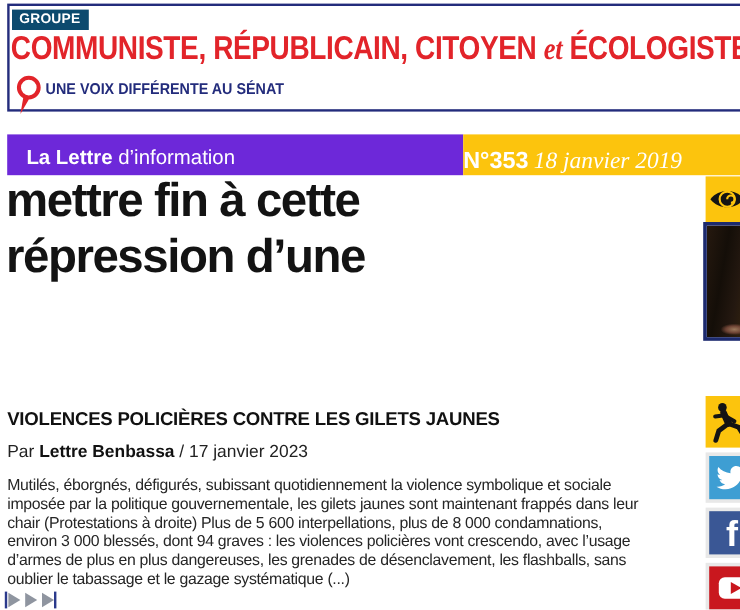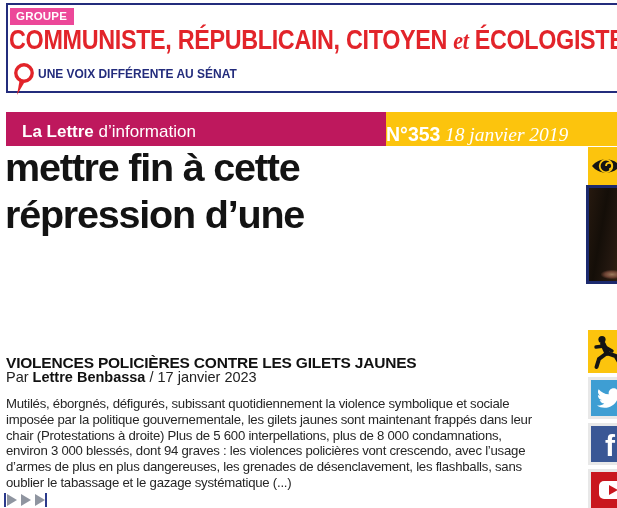--- a/index.html
+++ b/index.html
@@ -9,21 +9,21 @@
     font-family:"Liberation Sans", sans-serif;
   }
 
   
   .frame{
     position:absolute;left:6px;top:3px;width:640px;height:86px;
     border:2px solid #232c7c;background:#fff;
   }
   .badge{
     position:absolute;left:2px;top:3px;
-    background:#ec4899;color:#fff;
+    background:#0c4a6e;color:#fff;
     font-size:11.5px;font-weight:bold;letter-spacing:.2px;
     padding:2px 7px 3px 6px;
   }
   .main-title{
     position:absolute;left:1px;top:19px;
     color:#e2242a;font-weight:bold;font-size:27.5px;
     letter-spacing:-0.4px;white-space:nowrap;
     transform:scaleX(0.85);transform-origin:left top;
   }
   .main-title .et{
@@ -34,41 +34,41 @@
   .tagline{
     position:absolute;left:30px;top:61px;
     color:#232c7c;font-weight:bold;font-size:13px;
     letter-spacing:0px;white-space:nowrap;
     transform:scaleX(0.92);transform-origin:left top;
   }
 
   
   .band{position:absolute;top:112px;height:34px;box-sizing:border-box;}
   .band-red{
-    left:6px;width:380px;background:#be185d;color:#fff;
+    left:6px;width:380px;background:#6d28d9;color:#fff;
     font-size:17px;padding:10px 0 0 16px;
   }
   .band-red .bold{font-weight:bold;}
   .band-yellow{
     left:386px;width:231px;background:#fcc40d;color:#fff;
     padding:11px 38px 0 0;white-space:nowrap;
   }
   .band-yellow .num{font-weight:bold;font-size:19.5px;}
   .band-yellow .date{
     font-family:"Liberation Serif", serif;font-style:italic;font-size:19.5px;
   }
 
   
   .headline{
     position:absolute;left:5px;top:144px;margin:0;
     font-size:39.5px;line-height:46.5px;font-weight:bold;
     color:#131313;letter-spacing:-1.2px;white-space:nowrap;
   }
   .kicker{
-    position:absolute;left:6px;top:354px;
+    position:absolute;left:6px;top:341px;
     font-size:15.5px;font-weight:bold;color:#111;
     letter-spacing:-0.2px;white-space:nowrap;
   }
   .byline{
     position:absolute;left:6px;top:369px;
     font-size:14.5px;color:#222;white-space:nowrap;
   }
   .byline .author{font-weight:bold;color:#111;}
   .bodytext{
     position:absolute;left:6px;top:396px;

